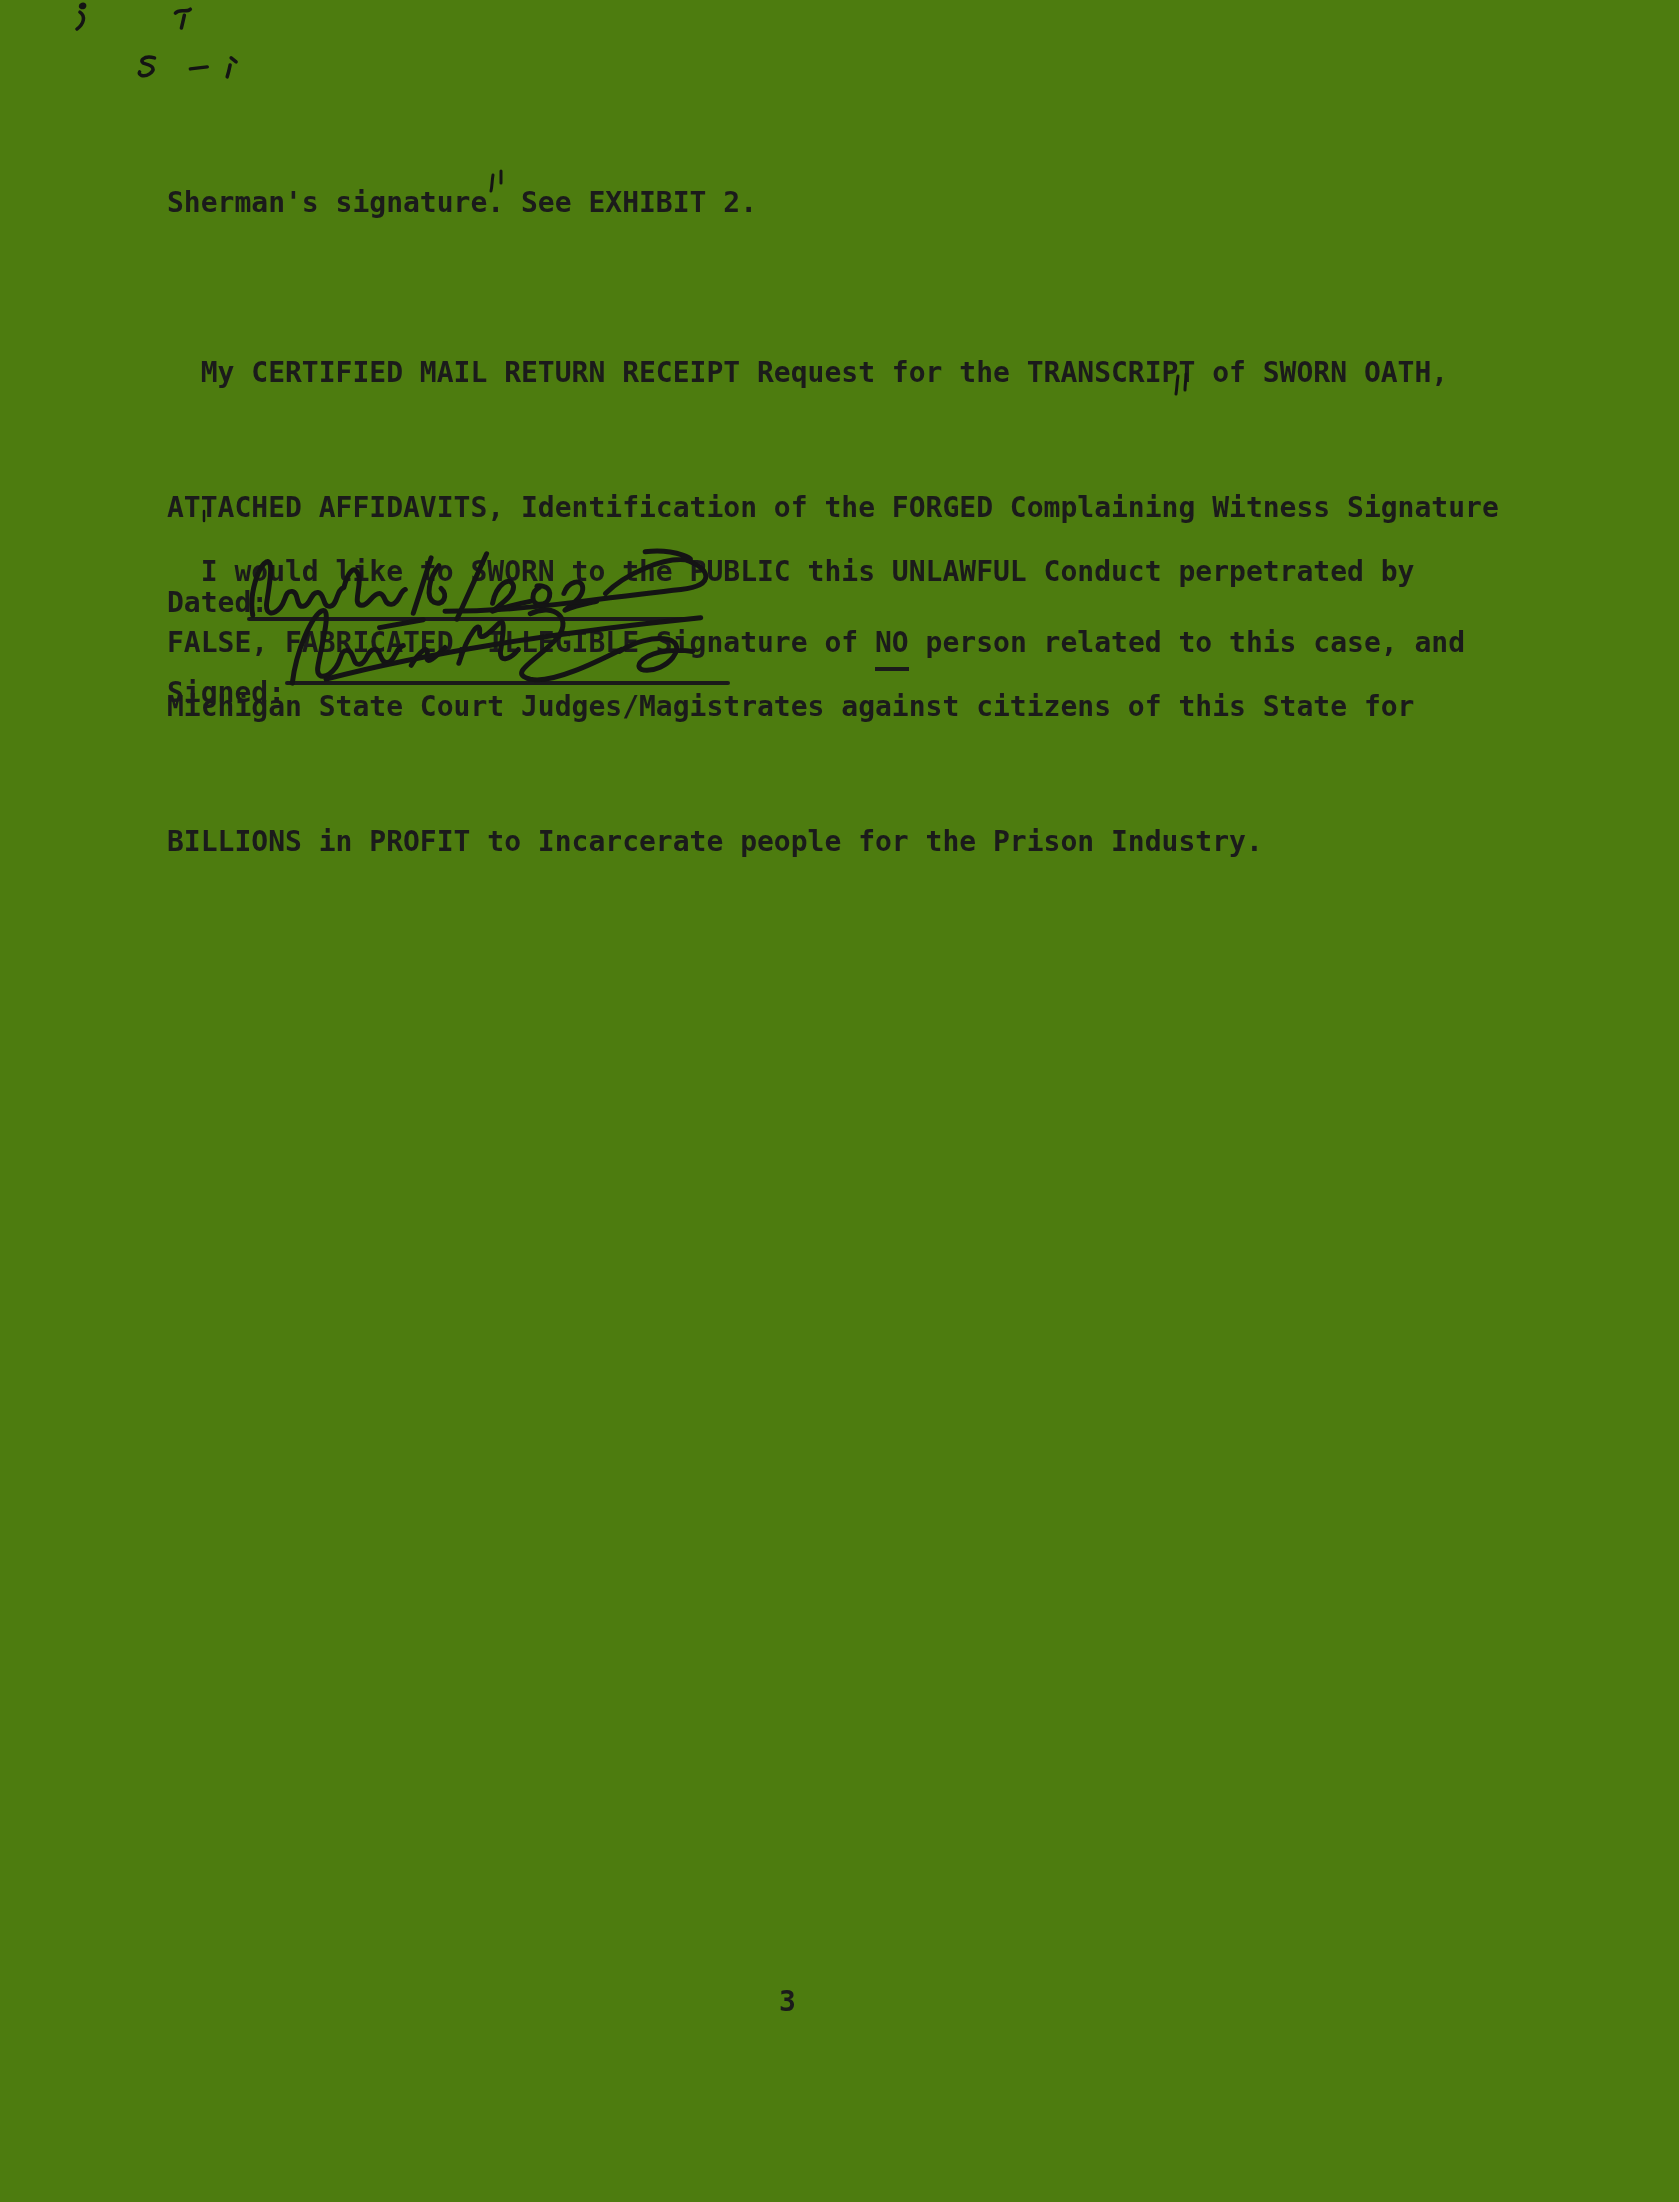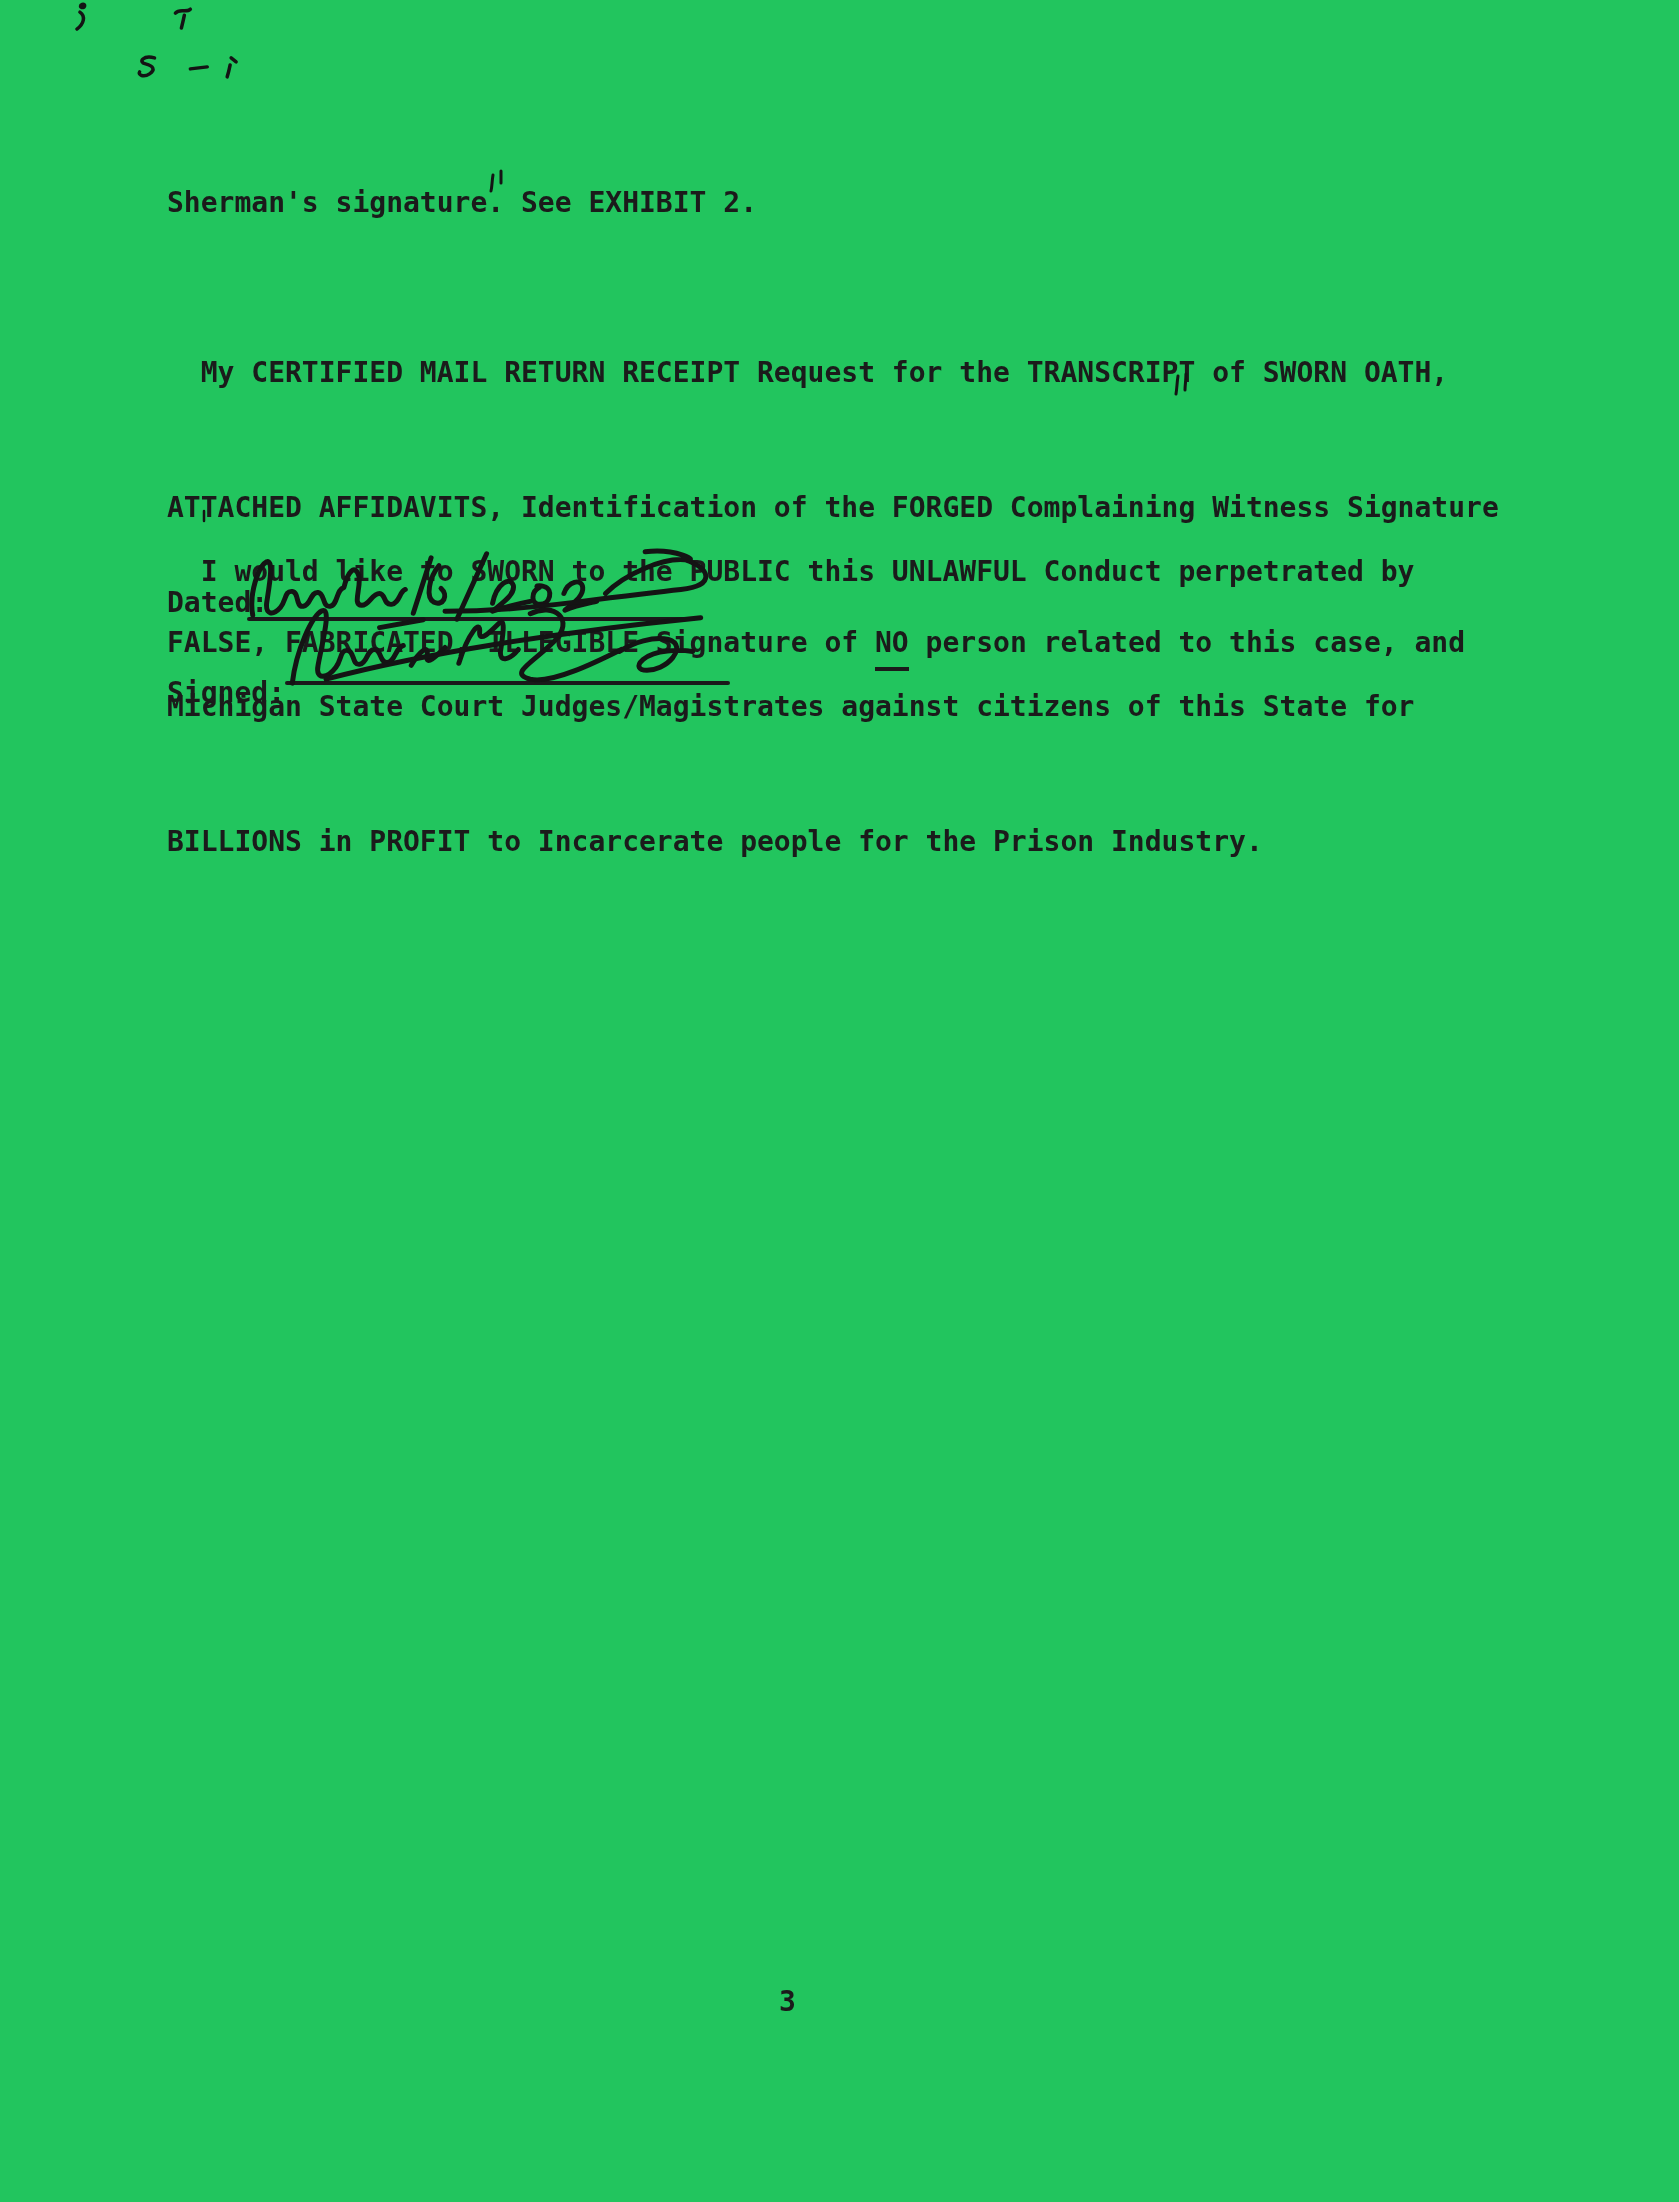--- a/index.html
+++ b/index.html
@@ -4,21 +4,21 @@
 <style>
   html, body {
     margin: 0;
     padding: 0;
     background: #e8e8e8;
   }
   .page {
     position: relative;
     width: 1680px;
     height: 2203px;
-    background: #22c55e;
+    background: #4d7c0f;
     overflow: hidden;
     font-family: "DejaVu Sans Mono", "Liberation Mono", monospace;
     color: #1b1b1b;
   }
   .typed {
     position: absolute;
     font-size: 28px;
     font-weight: 700;
     line-height: 33px;
     white-space: pre;

